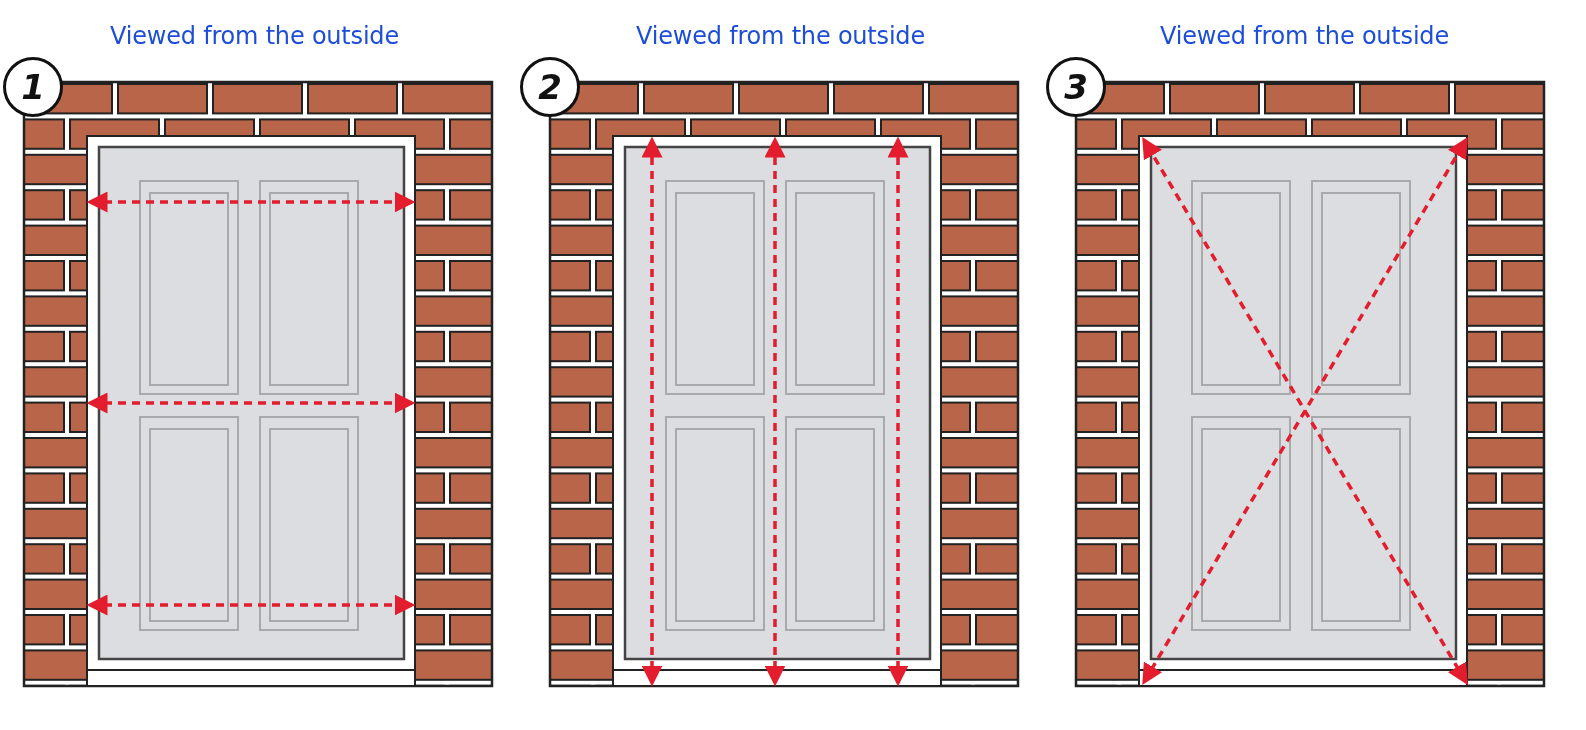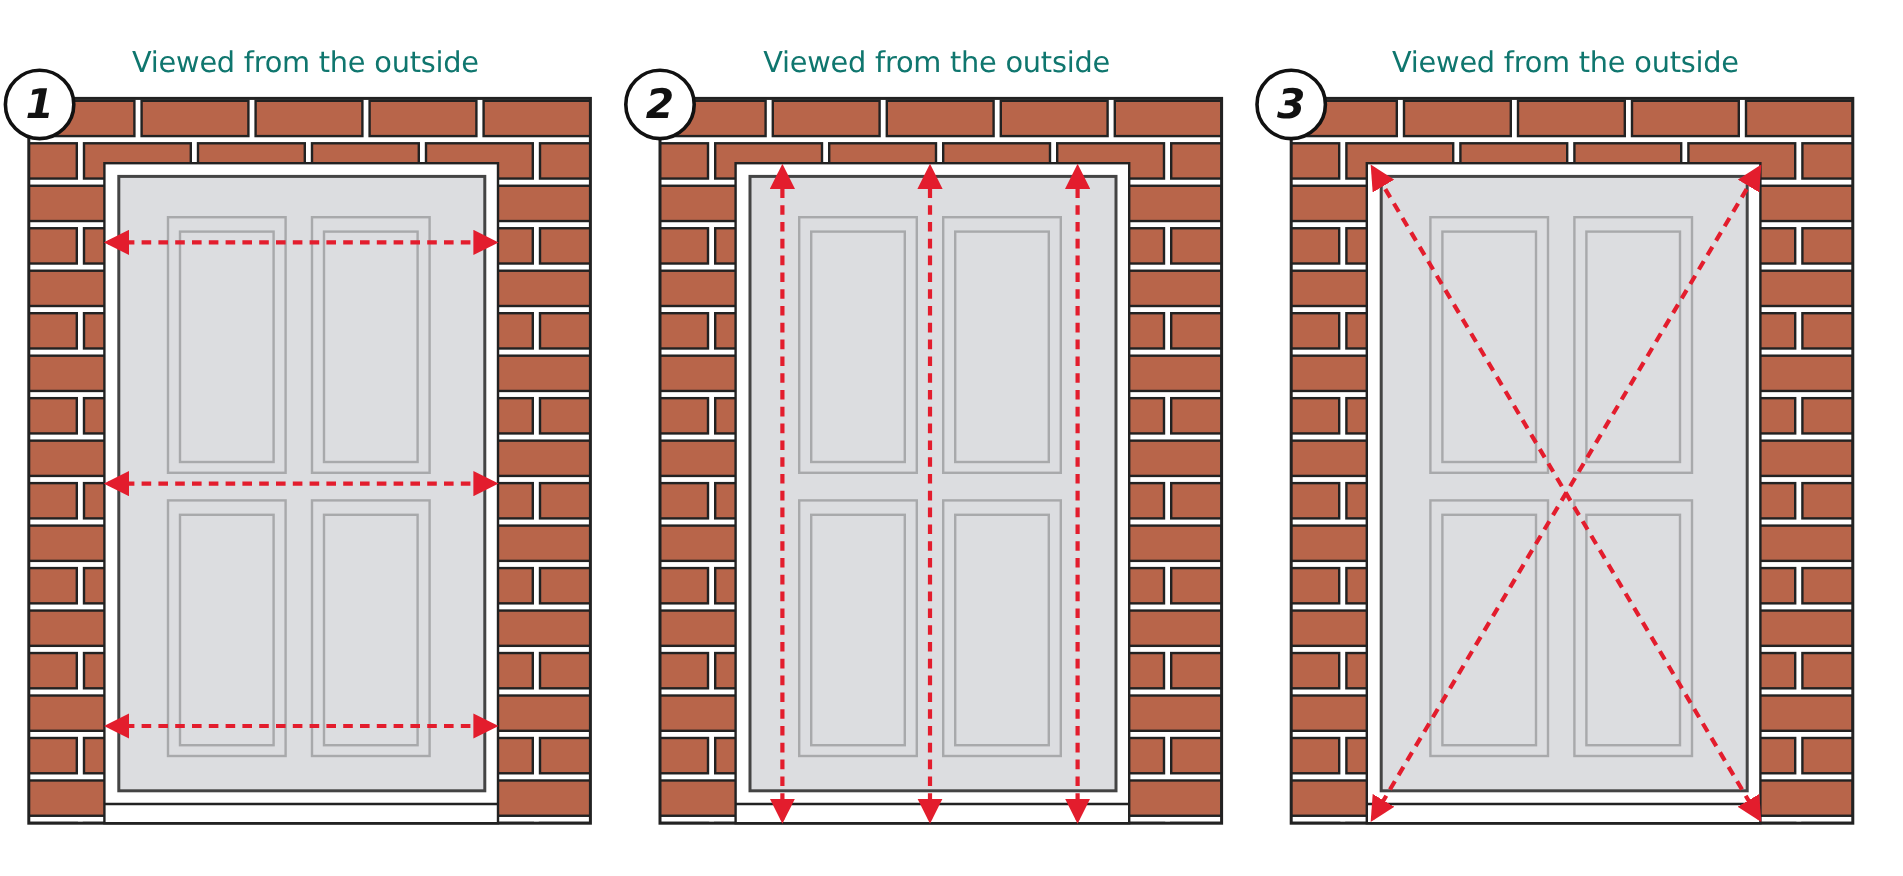--- a/index.html
+++ b/index.html
@@ -1,18 +1,18 @@
 <!DOCTYPE html>
 <html><head>
 <meta charset="utf-8">
 <style>
   html,body{margin:0;padding:0;background:#ffffff;}
   body{width:1586px;height:730px;position:relative;overflow:hidden;font-family:"DejaVu Sans","Liberation Sans",sans-serif;}
   .panel{position:absolute;top:0;width:528px;height:730px;}
-  .caption{position:absolute;top:38px;font-size:24px;color:#0f766e;white-space:nowrap;letter-spacing:-0.2px;}
+  .caption{position:absolute;top:22px;font-size:24px;color:#1d4ed8;white-space:nowrap;letter-spacing:-0.2px;}
   .badge{position:absolute;top:57px;width:60px;height:60px;border:3px solid #111;border-radius:50%;background:#fff;box-sizing:border-box;display:flex;align-items:center;justify-content:center;font-size:34px;font-weight:bold;font-style:italic;color:#111;z-index:3;}
   svg.scene{position:absolute;left:0;top:0;}
 </style>
 </head>
 <body>
 
 <div>
   <div class="panel" id="p0" style="left:0;">
       <svg class="scene" width="528" height="730" viewBox="0 0 528 730">
         <defs>

